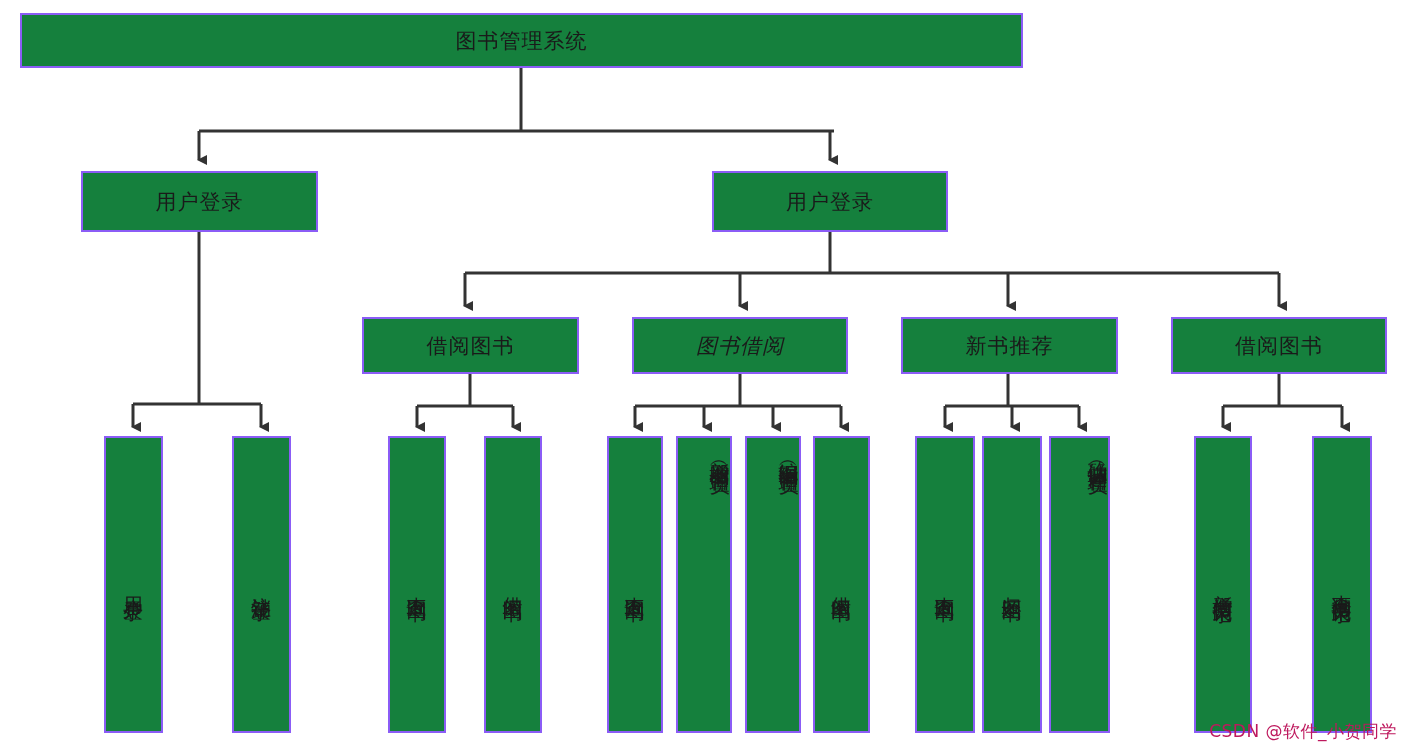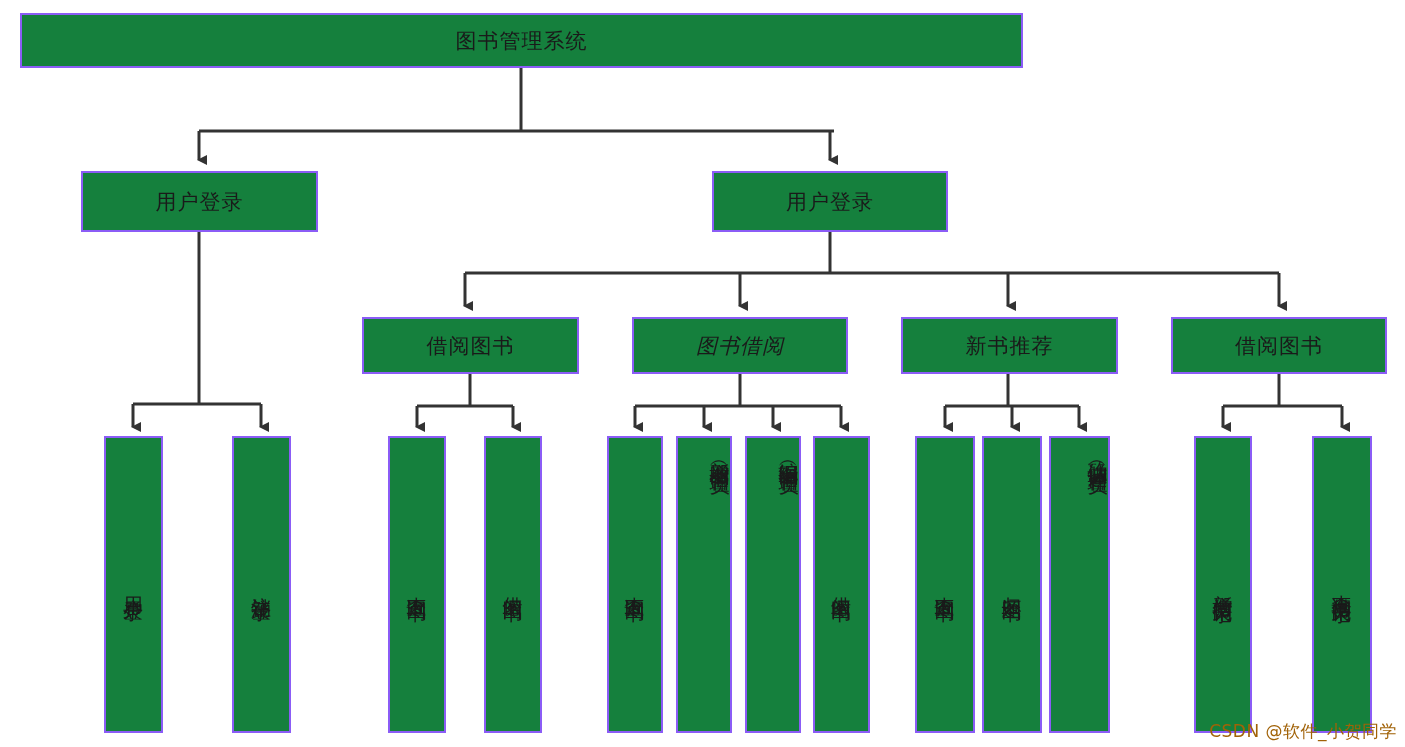--- a/index.html
+++ b/index.html
@@ -36,21 +36,21 @@
   .node.vert.center{
     align-items:center;
     justify-content:center;
     padding-top:0;
   }
   .watermark{
     position:absolute;
     right:8px;
     bottom:4px;
     font-size:17px;
-    color:#a16207;
+    color:#be185d;
     white-space:nowrap;
     letter-spacing:0.5px;
   }
 </style>
 </head>
 <body>
 
 <div id="canvas">
 
   <svg class="svg-layer" viewBox="0 0 1405 747">

